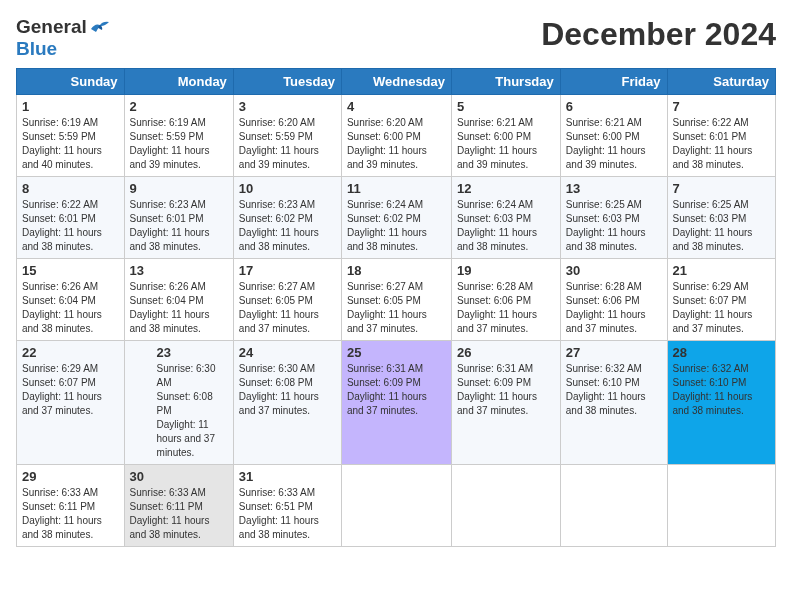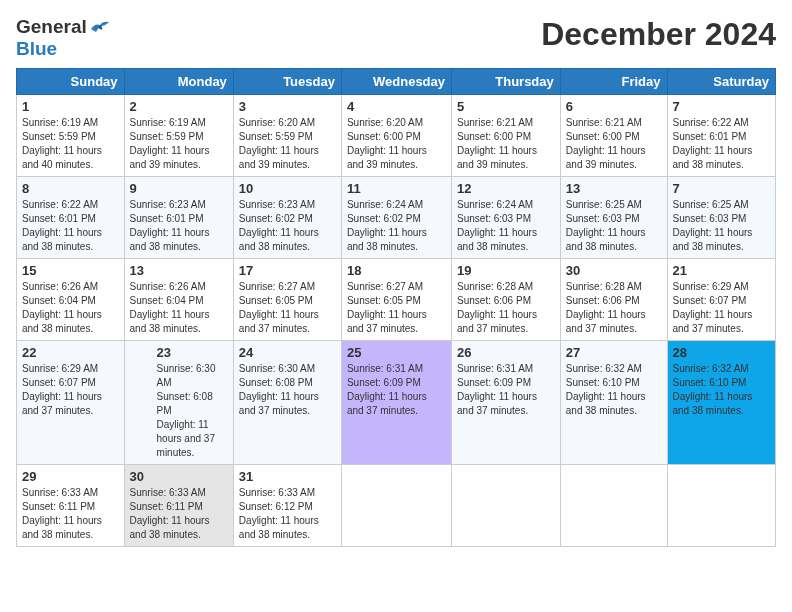--- a/index.html
+++ b/index.html
@@ -359,21 +359,21 @@
           <div class="day-info">
             <span>Sunrise: 6:33 AM</span><br>
             <span>Sunset: 6:11 PM</span><br>
             <span>Daylight: 11 hours and 38 minutes.</span>
           </div>
         </td>
         <td style="background: rgb(255, 255, 255);">
           <span class="day-num">31</span>
           <div class="day-info">
             <span>Sunrise: 6:33 AM</span><br>
-            <span>Sunset: 6:12 PM</span><br>
+            <span>Sunset: 6:51 PM</span><br>
             <span>Daylight: 11 hours and 38 minutes.</span>
           </div>
         </td>
         <td class="empty-cell" style="background: rgb(255, 255, 255);"></td>
         <td class="empty-cell" style="background: rgb(255, 255, 255);"></td>
         <td class="empty-cell" style="background: rgb(255, 255, 255);"></td>
         <td class="empty-cell" style="background: rgb(255, 255, 255);"></td>
       </tr>
     </tbody>
 </table>

